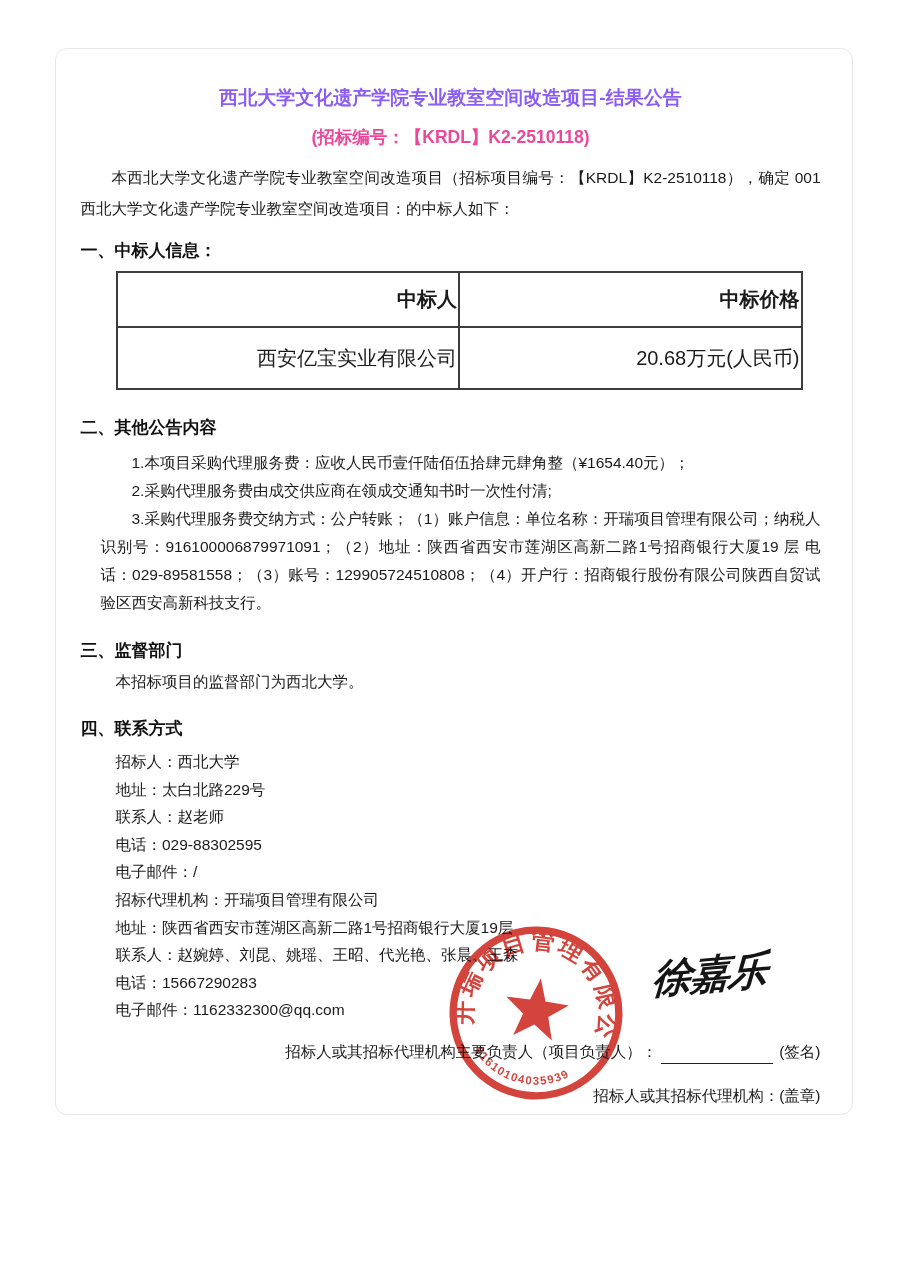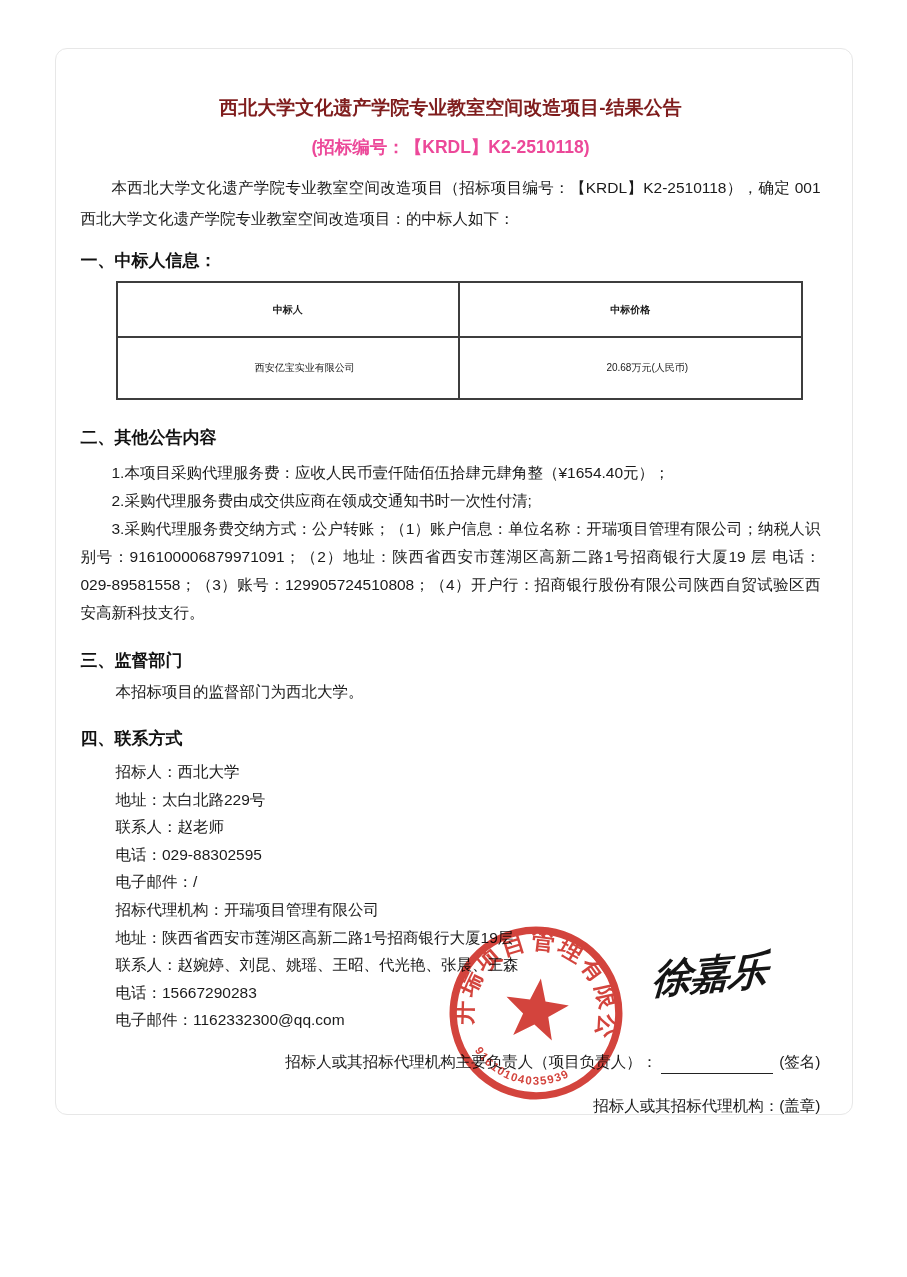--- a/index.html
+++ b/index.html
@@ -12,21 +12,21 @@
     position:relative; box-sizing:border-box;
     width:798px; height:1067px;
     margin:48px auto 0;
     border:1px solid #e7e7e7; border-radius:12px;
     padding:28px 31px 0 25px;
     background:#ffffff;
     overflow:hidden;
   }
   .title {
     font-size:19px; font-weight:bold; text-align:center;
-    margin:18px 0 0; color:#7f1d1d;
+    margin:8px 0 0; color:#8b5cf6;
   }
   .subtitle {
     font-size:17.5px; font-weight:bold; text-align:center;
     margin:14px 0 0; color:#ec4899;
   }
   .intro {
     font-size:15.5px; line-height:31px; margin:13px 0 0;
     text-indent:2em; text-align:justify;
   }
   .sec-heading {
@@ -34,30 +34,30 @@
   }
   .mt15{margin-top:15px}.mt26{margin-top:26px}.mt22{margin-top:22px}.mt24{margin-top:24px}
   .plain {
     font-size:15.5px; margin:10px 0 0 35px;
   }
   table.winner {
     margin:9px 0 0 35px; border-collapse:collapse; width:687px;
     table-layout:fixed;
   }
   table.winner th, table.winner td {
-    border:2px solid #3d3d3d; text-align:center; vertical-align:middle;
-    font-size:10px; width:50%;
+    border:2px solid #3d3d3d; text-align:right; vertical-align:middle;
+    font-size:20px; width:50%;
   }
   table.winner th { height:51px; font-weight:bold; }
   table.winner td { height:58px; font-weight:normal;padding-left:35px; }
   .items p {
     font-size:15.5px; line-height:28px; margin:0;
     text-indent:2em; text-align:justify;
   }
-  .items { margin-top:10px; }
+  .items { margin-top:10px;margin-left:20px; }
   .contacts {
     margin:8px 0 0 35px; font-size:15.5px; line-height:27.6px;
   }
   .sig-block {
     margin-top:16px; text-align:right; font-size:15.5px;
     position:relative; z-index:1;
   }
   .sig-row { line-height:24px; }
   .sig-row + .sig-row { margin-top:20px; }
   .uline {

